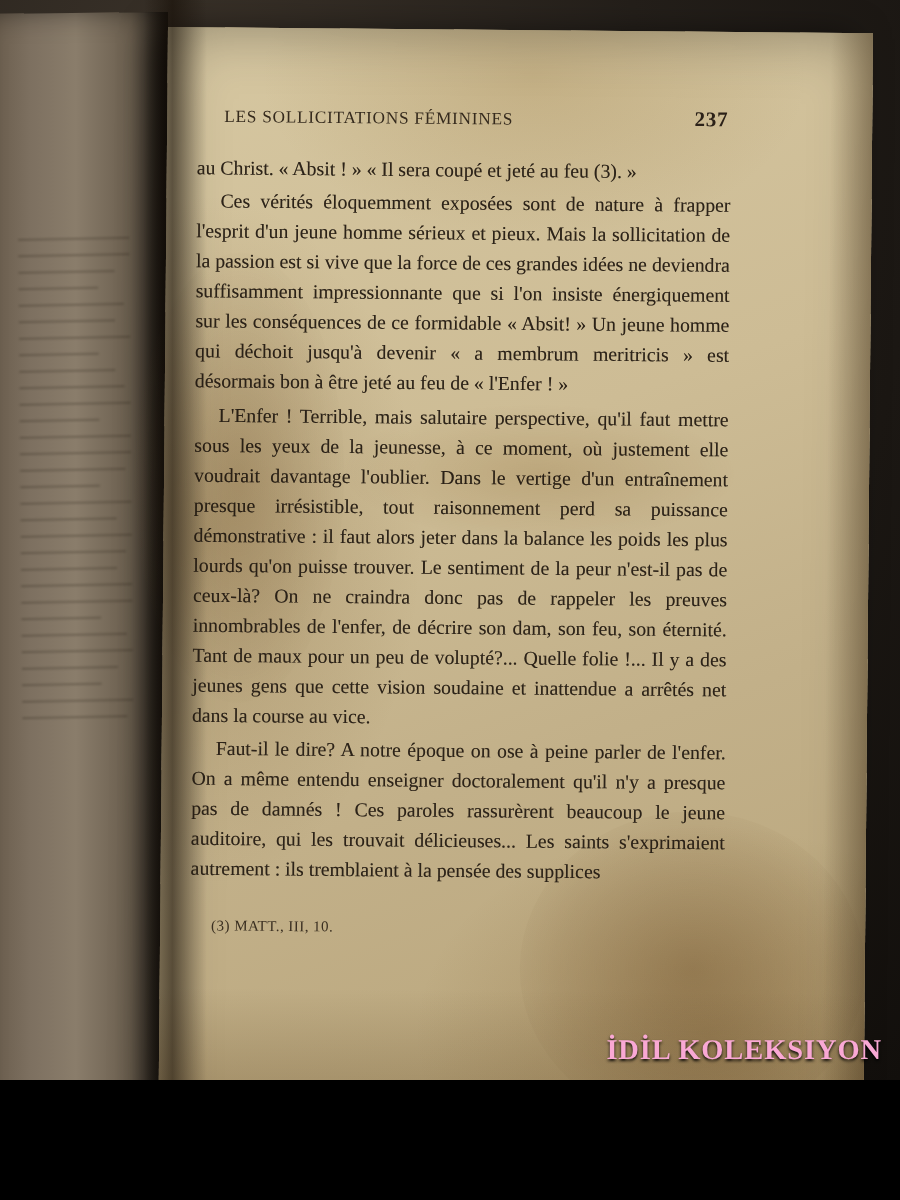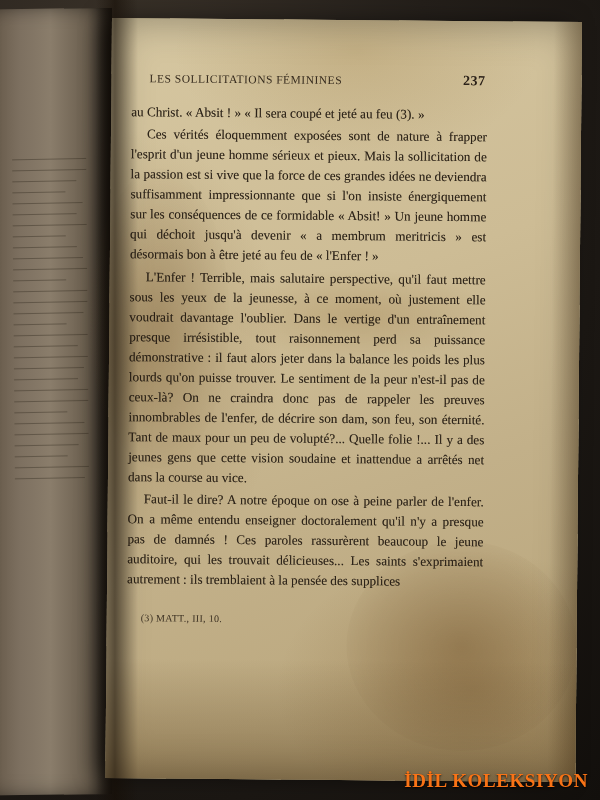--- a/index.html
+++ b/index.html
@@ -10,21 +10,21 @@
   body {
     width: 600px;
     height: 800px;
     overflow: hidden;
     font-family: "Liberation Serif", serif;
   }
 
   #page {
     position: relative;
     width: 600px;
-    height: 800px;
+    height: 720px;
     background: #1a1714;
     overflow: hidden;
   }
 
   
   .bg-dark {
     position: absolute;
     inset: 0;
     background:
       radial-gradient(ellipse at 20% 10%, #3a3229 0%, #241f1a 45%, #120f0c 100%);
@@ -182,21 +182,21 @@
 
   
   .watermark {
     position: absolute;
     right: 12px;
     bottom: 8px;
     font-family: "Liberation Serif", serif;
     font-size: 19px;
     font-weight: 700;
     letter-spacing: 0.6px;
-    color: #f97316;
+    color: #f9a8d4;
     text-shadow: 0 1px 2px rgba(0,0,0,0.9);
     z-index: 20;
     white-space: nowrap;
   }
 </style>
 </head>
 <body>
 
 <div id="page">
 

